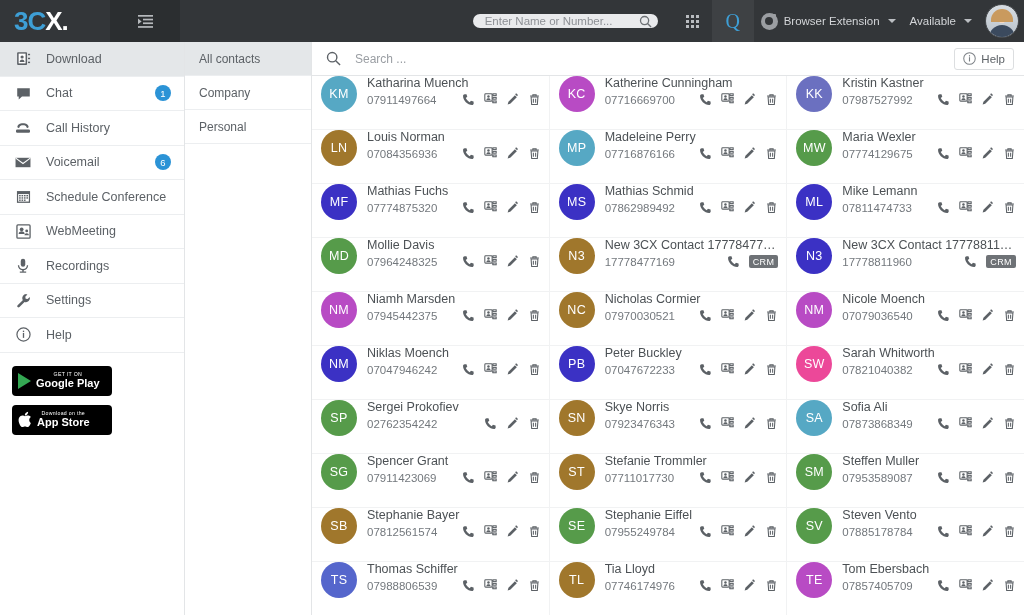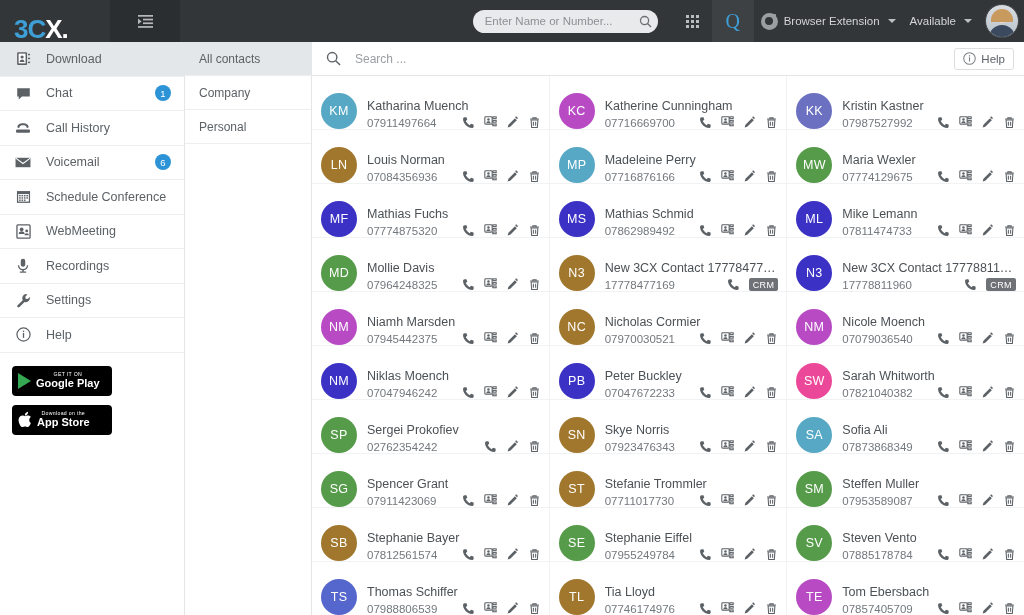--- a/index.html
+++ b/index.html
@@ -13,37 +13,37 @@
 
   
   .topbar {
     height: 42px; flex: 0 0 42px;
     background: #333639;
     display: flex; align-items: center;
     position: relative;
   }
   .logo-zone {
     width: 110px; height: 42px;
-    display: flex; align-items: flex-end; padding-left: 14px;
+    display: flex; align-items: center; padding-left: 14px;
   }
   .logo { font-size: 26px; font-weight: bold; letter-spacing: -1px; line-height: 1; }
   .logo .c3 { color: #3e9fd6; }
   .logo .cx { color: #ffffff; }
   .logo .dot { color: #ffffff; font-size: 26px; }
 
   .hamburger-zone {
     width: 70px; height: 42px; display: flex; align-items: center;
     justify-content: center; background: #2b2e30;
   }
   .hamburger-zone svg { opacity: .85; }
 
   .topbar-spacer { flex: 1 1 auto; }
 
   .search-pill {
-    width: 185px; height: 23px; border-radius: 13px;
+    width: 185px; height: 14px; border-radius: 13px;
     background: #e9eaec; display: flex; align-items: center;
     padding: 0 9px 0 12px; margin-right: 16px;
   }
   .search-pill input {
     flex: 1 1 auto; border: none; outline: none; background: transparent;
     font-family: "Liberation Sans", sans-serif; font-size: 11.5px; color: #55585c;
   }
   .search-pill input::placeholder { color: #8d9095; }
 
   .grid-btn { width: 38px; height: 42px; display: flex; align-items: center; justify-content: center; }
@@ -150,21 +150,21 @@
     background: #fff;
   }
 
   .cards {
     flex: 1 1 auto; overflow: hidden;
     display: grid; grid-template-columns: repeat(3, 1fr);
     gap: 1px 1px; align-content: start; padding: 0;
     background: #f1f2f3;
   }
   .card {
-    background: #fff; height: 53px; display: flex; align-items: flex-end;
+    background: #fff; height: 53px; display: flex; align-items: flex-start;
     padding: 0 8px 0 9px; gap: 10px; overflow: hidden;
   }
   .av {
     width: 36px; height: 36px; flex: 0 0 36px; border-radius: 50%;
     display: flex; align-items: center; justify-content: center;
     color: #fff; font-size: 12.5px; letter-spacing: .3px;
   }
   .card-main { flex: 1 1 auto; min-width: 0; display: flex; flex-direction: column; gap: 3px; }
   .c-name {
     font-size: 12.5px; color: #4c5155; white-space: nowrap;

